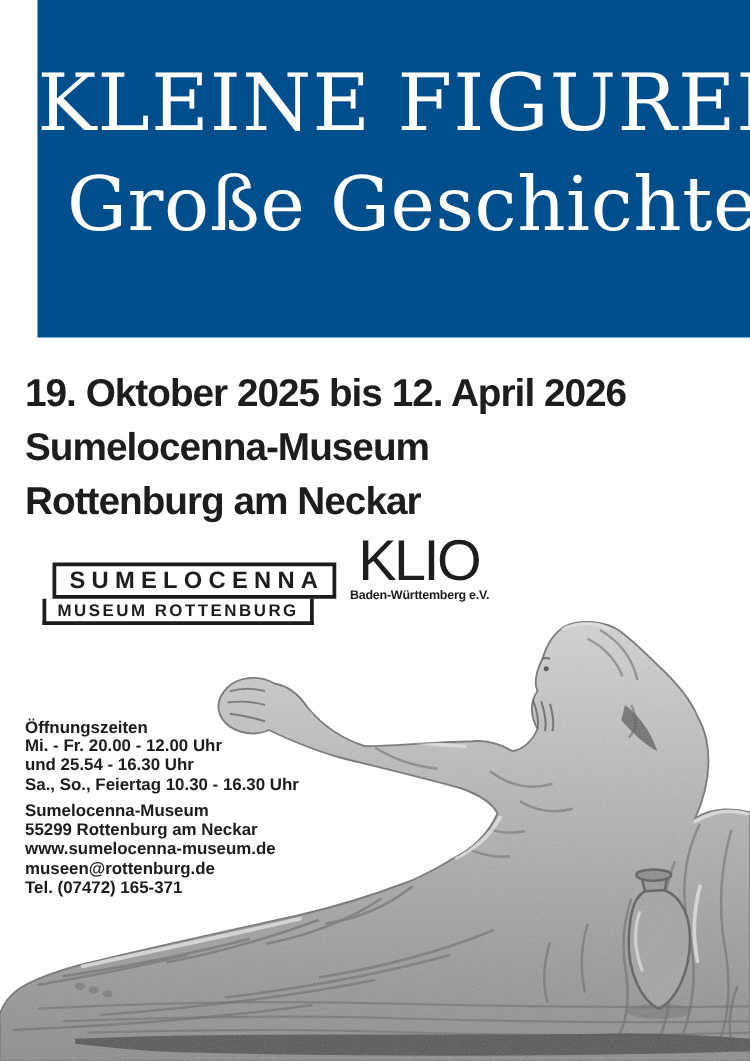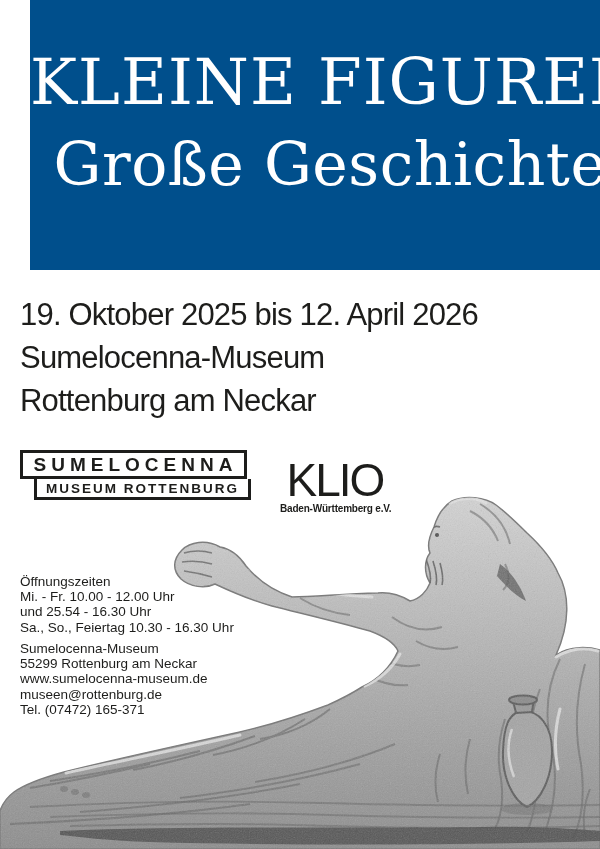--- a/index.html
+++ b/index.html
@@ -12,41 +12,41 @@
   .band{position:absolute;left:0;top:0;width:600px;height:270px;background:#004f8c;margin-left:30px;}
   .band .t1,.band .t2{
     position:absolute;left:0;width:100%;text-align:center;color:#ffffff;
     font-family:"DejaVu Serif","Liberation Serif",serif;line-height:1;white-space:nowrap;
   }
   .band .t1{top:51px;font-size:63px;letter-spacing:1px;}
   .band .t2{top:134px;font-size:60px;letter-spacing:0.5px;}
   
   .dates{
     position:absolute;left:20px;top:293px;
-    font-size:31px;font-weight:normal;line-height:43px;letter-spacing:-0.8px;white-space:nowrap;
+    font-size:31px;font-weight:bold;line-height:43px;letter-spacing:-0.8px;white-space:nowrap;
   }
   
   .sumelo{position:absolute;left:20px;top:450px;}
   .sumelo .bx1{
     box-sizing:border-box;border:3px solid #1d1d1b;width:227px;height:29px;
     display:flex;align-items:center;justify-content:center;
-    font-weight:bold;font-size:19px;letter-spacing:5px;padding-left:4px;white-space:nowrap;
+    font-weight:bold;font-size:19px;letter-spacing:5px;padding-left:4px;white-space:nowrap;margin-left:22px;
   }
   .sumelo .bx2{
     box-sizing:border-box;border:3px solid #1d1d1b;border-top:none;
     margin-left:14px;width:217px;height:21px;
     display:flex;align-items:center;justify-content:center;
     font-weight:bold;font-size:13.5px;letter-spacing:2px;white-space:nowrap;
   }
   
-  .klio{position:absolute;left:280px;top:458px;width:110px;text-align:center;}
+  .klio{position:absolute;left:280px;top:426px;width:110px;text-align:center;}
   .klio .name{font-size:46px;line-height:44px;letter-spacing:-2px;font-weight:normal;}
   .klio .sub{font-size:10px;font-weight:bold;letter-spacing:-0.2px;margin-top:1px;white-space:nowrap;}
   
-  .infoblock{position:absolute;left:20px;font-size:13.5px;font-weight:normal;line-height:15.2px;white-space:nowrap;}
+  .infoblock{position:absolute;left:20px;font-size:13.5px;font-weight:bold;line-height:15.2px;white-space:nowrap;}
   .hours{top:574px;}
   .contact{top:641px;}
   
   .relief{position:absolute;left:0;top:489px;width:600px;height:360px;}
 </style>
 </head>
 <body>
 
 <div class="poster">
 
@@ -70,21 +70,21 @@
     </div>
   </div>
 
   <div class="klio">
     <div class="name">KLIO</div>
     <div class="sub">Baden-Württemberg e.V.</div>
   </div>
 
   <section class="infoblock hours">
     <div>Öffnungszeiten</div>
-    <div>Mi. - Fr. 10.00 - 12.00 Uhr</div>
+    <div>Mi. - Fr. 20.00 - 12.00 Uhr</div>
     <div>und 25.54 - 16.30 Uhr</div>
     <div>Sa., So., Feiertag 10.30 - 16.30 Uhr</div>
   </section>
 
   <section class="infoblock contact">
     <div>Sumelocenna-Museum</div>
     <div>55299 Rottenburg am Neckar</div>
     <div>www.sumelocenna-museum.de</div>
     <div>museen@rottenburg.de</div>
     <div>Tel. (07472) 165-371</div>

